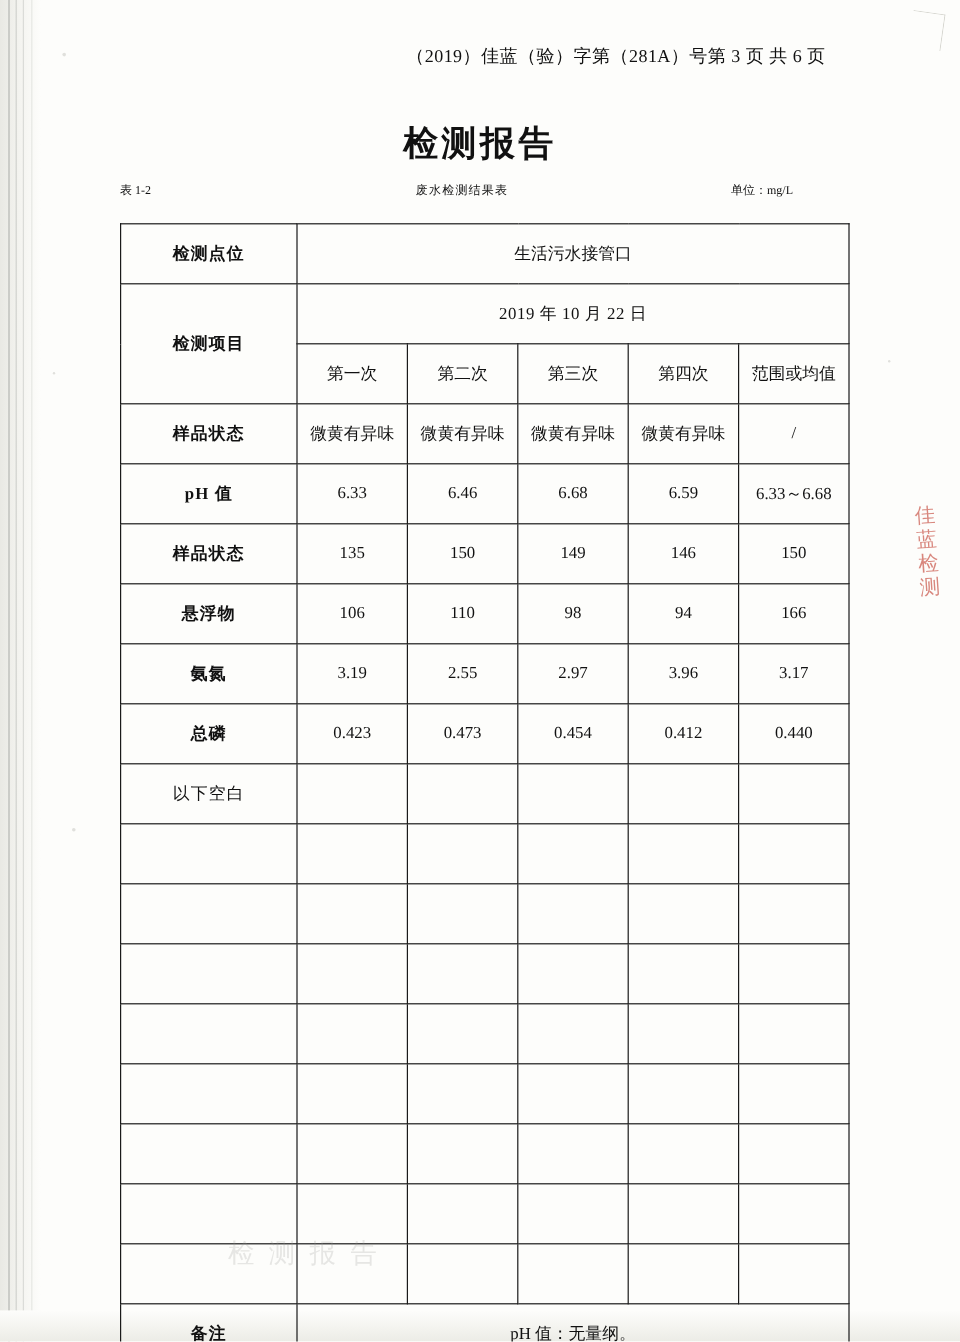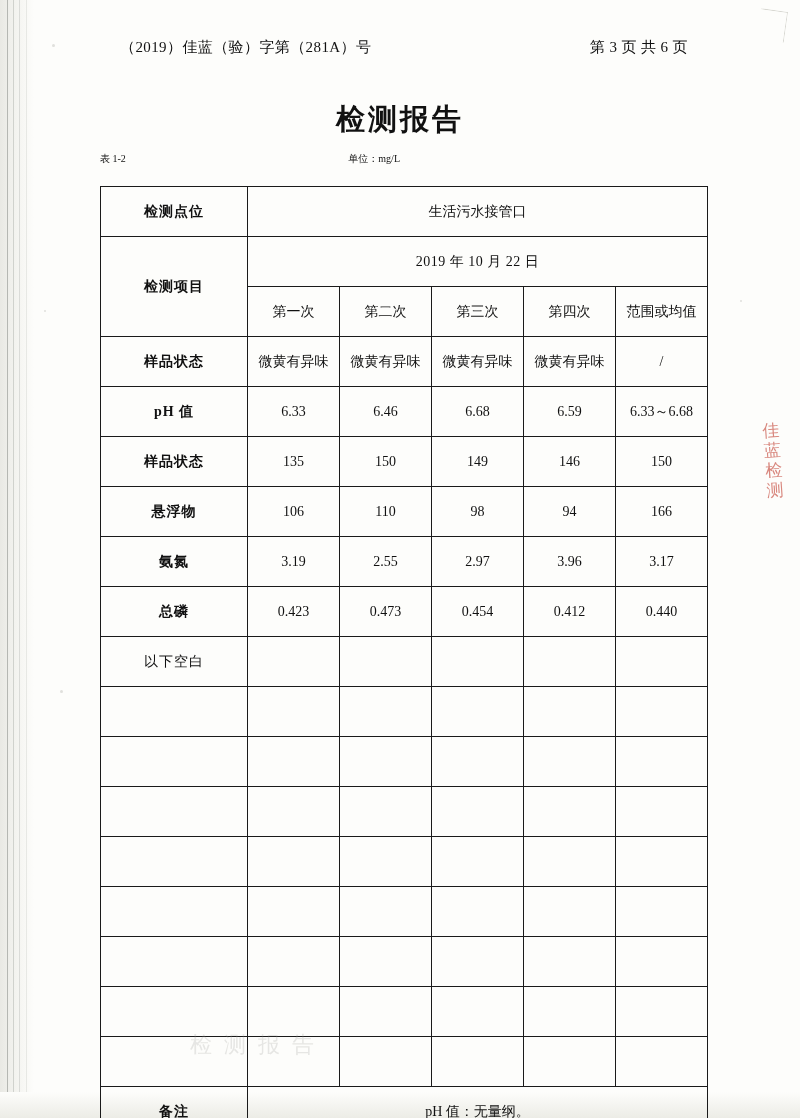--- a/index.html
+++ b/index.html
@@ -62,25 +62,24 @@
     opacity: .55;
   }
 
   
   .doc-header {
     position: absolute;
     left: 0; right: 0;
     top: 38px;
     padding: 0 70px 0 120px;
     display: flex;
-    justify-content: space-between;
+    justify-content: flex-end;
     align-items: baseline;
     font-size: 15px;
     letter-spacing: .4px;
-    gap: 23px;
   }
   .doc-no { white-space: nowrap; }
   .page-no { white-space: nowrap; margin-right: 42px; }
 
   
   .doc-title {
     position: absolute;
     top: 100px;
     left: 0; right: 0;
     text-align: center;
@@ -95,21 +94,21 @@
     position: absolute;
     top: 152px;
     left: 100px;
     right: 90px;
     display: flex;
     align-items: baseline;
     font-size: 10px;
   }
   .tbl-no { width: 150px; }
   .tbl-caption { flex: 1; text-align: center; margin-left: -40px; letter-spacing: 1px; }
-  .tbl-unit { width: 150px; text-align: right; white-space: nowrap; }
+  .tbl-unit { width: 150px; text-align: center; white-space: nowrap; }
 
   
   table.report {
     position: absolute;
     top: 186px;
     left: 100px;
     width: 608px;
     border-collapse: collapse;
     table-layout: fixed;
     font-size: 14px;
@@ -175,20 +174,21 @@
 
 <div class="doc-header">
   <span class="doc-no">（2019）佳蓝（验）字第（281A）号</span>
   <span class="page-no">第 3 页  共 6 页</span>
 </div>
 
 <div class="doc-title">检测报告</div>
 
 <div class="sub-header">
   <span class="tbl-no">表 1-2</span>
+  <span class="tbl-caption">废水检测结果表</span>
   <span class="tbl-unit">单位：mg/L</span>
 </div>
 
 <table class="report">
   <tbody>
     <tr>
       <td class="label bold">检测点位</td>
       <td colspan="5">生活污水接管口</td>
     </tr>
     <tr>

